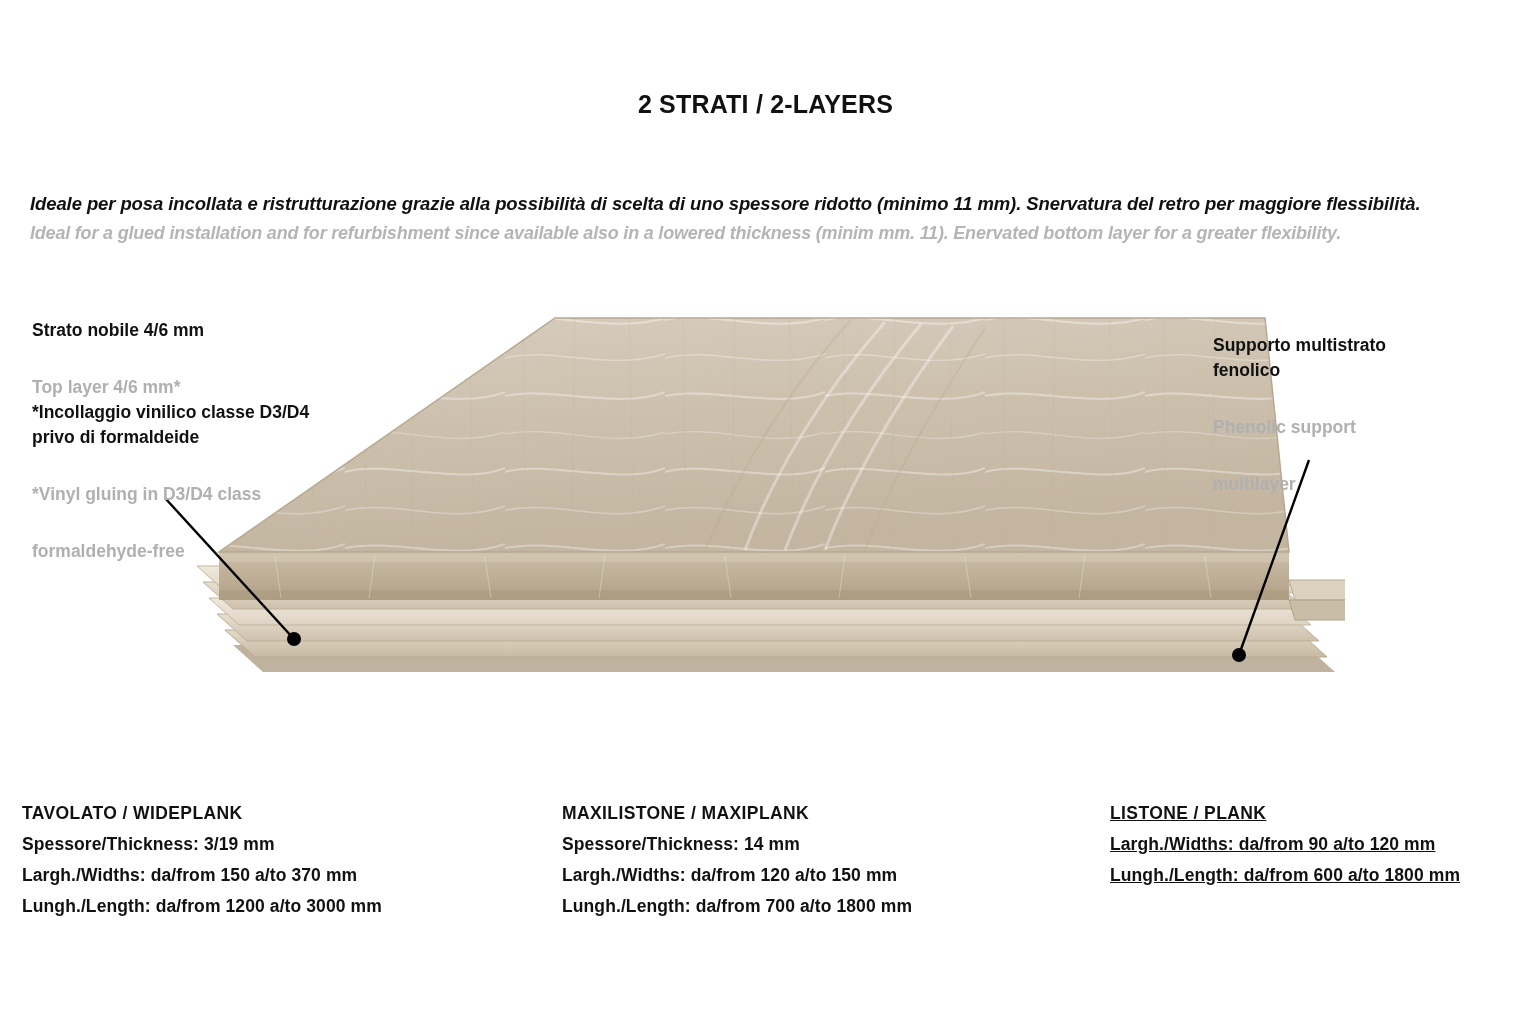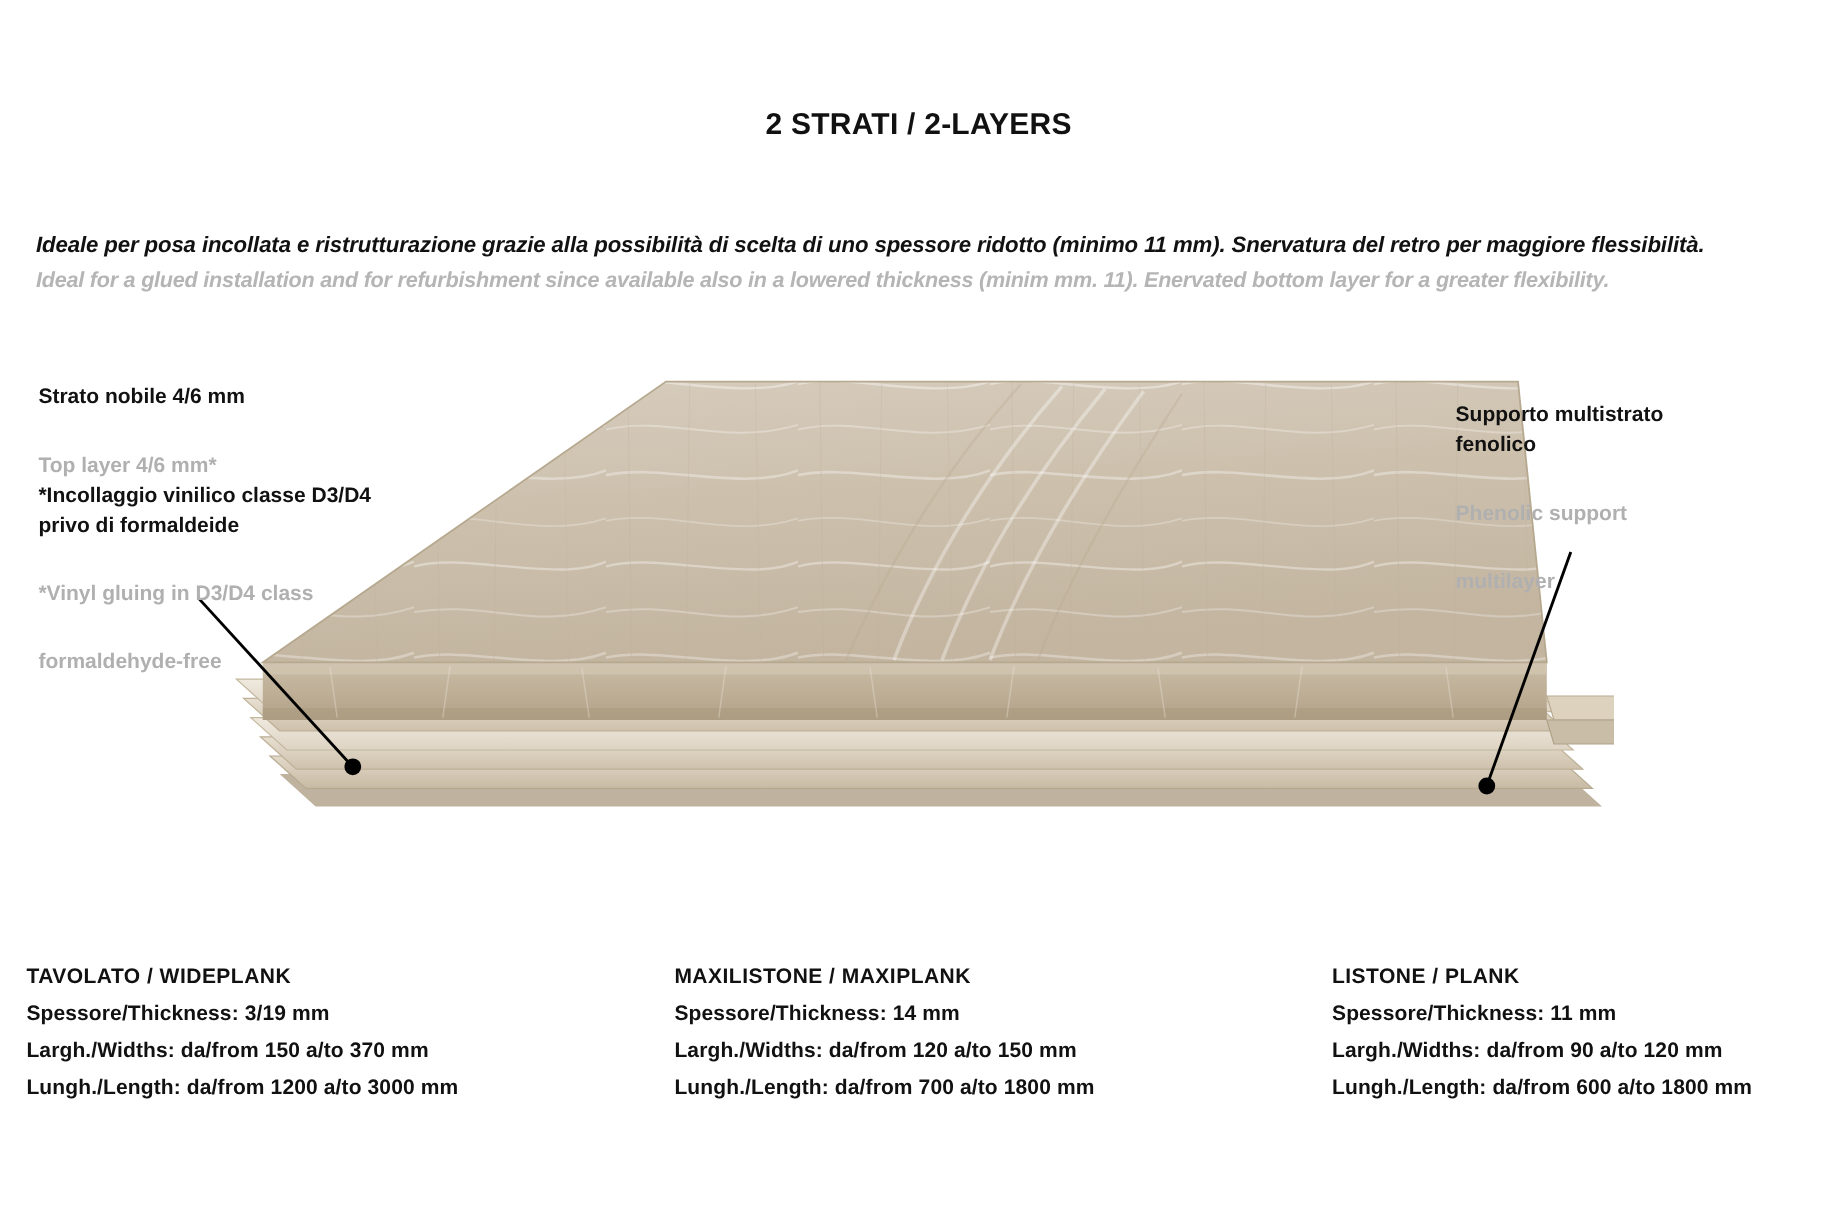--- a/index.html
+++ b/index.html
@@ -95,21 +95,21 @@
     font-size: 17.5px;
     font-weight: bold;
     color: #111111;
     line-height: 31px;
     letter-spacing: 0.1px;
     white-space: nowrap;
   }
   .spec .hdr { letter-spacing: 0.4px; }
   #spec-0 { top: 798px; left: 22px; }
   #spec-1 { top: 798px; left: 562px; }
-  #spec-2 { top: 798px; left: 1110px; }
+  #spec-2 { top: 798px; left: 1110px; text-decoration: underline; }
 </style>
 </head>
 <body>
 
 <div id="page">
 
   <div class="title">2 STRATI / 2-LAYERS</div>
 
   <div class="intro">
     <div class="it">Ideale per posa incollata e ristrutturazione grazie alla possibilità di scelta di uno spessore ridotto (minimo 11 mm). Snervatura del retro per maggiore flessibilità.</div>
@@ -238,18 +238,17 @@
 
   <div class="spec" id="spec-1">
     <div class="hdr">MAXILISTONE / MAXIPLANK</div>
     <div>Spessore/Thickness: 14 mm</div>
     <div>Largh./Widths: da/from 120 a/to 150 mm</div>
     <div>Lungh./Length: da/from 700 a/to 1800 mm</div>
   </div>
 
   <div class="spec" id="spec-2">
     <div class="hdr">LISTONE / PLANK</div>
-    <div>Spessore/Thickness: 11 mm</div>
     <div>Largh./Widths: da/from 90 a/to 120 mm</div>
     <div>Lungh./Length: da/from 600 a/to 1800 mm</div>
   </div>
 
 </div>
 
 </body></html>

